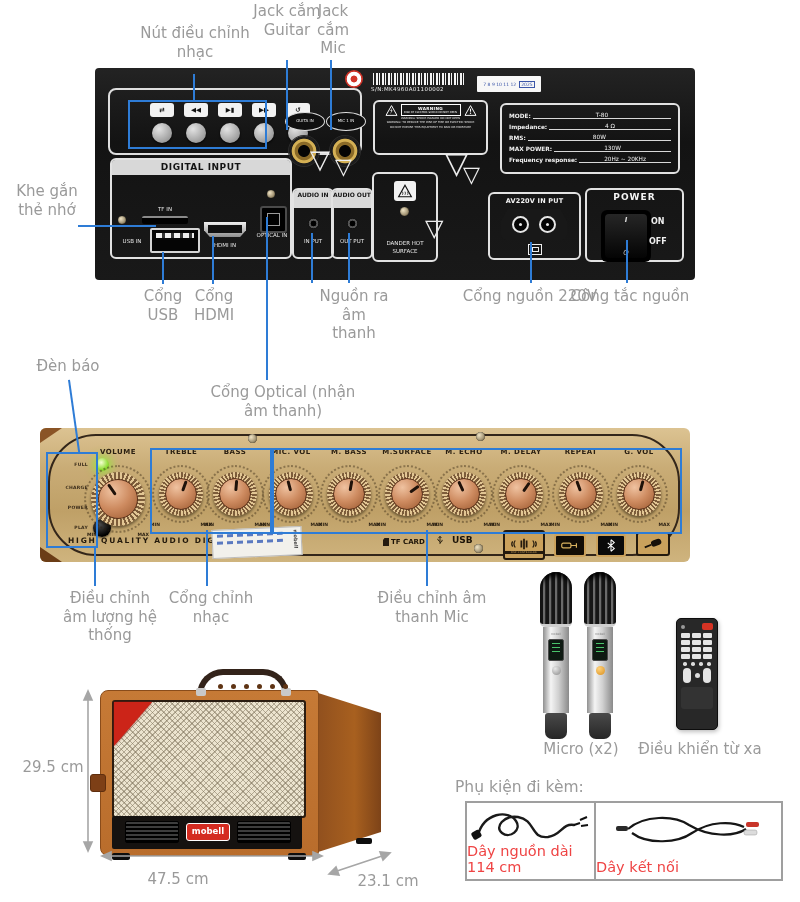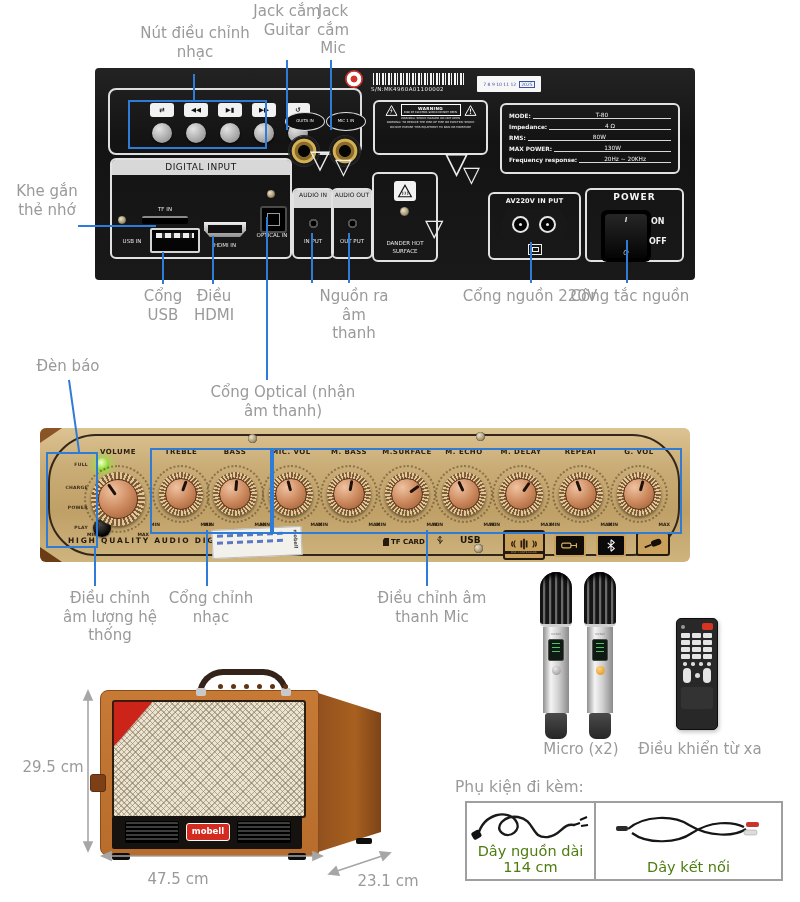--- a/index.html
+++ b/index.html
@@ -38,21 +38,21 @@
   #warncenter{border:1px solid #fff;width:58px;text-align:center;color:#fff;padding:1px 0;}
   #warncenter b{display:block;font-size:4.2px;letter-spacing:.3px;}
   #warncenter span{display:block;font-size:2.6px;line-height:1.25;}
   .wline{color:#e9e9e9;font-size:2.8px;text-align:center;line-height:1.5;}
   #specbox{left:405px;top:35px;width:172px;height:64px;padding:3px 2px 0;}
   .specrow{display:flex;align-items:flex-end;height:11px;margin:0 5px;}
   .sl{font-size:5.8px;color:#f1f1f1;font-weight:bold;white-space:nowrap;}
   .sv{flex:1;text-align:center;font-size:5.8px;color:#f1f1f1;border-bottom:1px solid #d8d8d8;margin-left:2px;}
   .tri{position:absolute;color:#ededed;line-height:1;}
   #digibox{left:15px;top:90px;width:178px;height:97px;}
-  .boxhdr{background:#d8d8d8;color:#141414;font-weight:normal;text-align:center;border-radius:3px 3px 0 0;}
+  .boxhdr{background:#d8d8d8;color:#141414;font-weight:bold;text-align:center;border-radius:3px 3px 0 0;}
   #digihdr{font-size:9px;height:15px;line-height:15px;letter-spacing:.5px;}
   .ptxt{position:absolute;color:#e6e6e6;font-size:5.5px;text-align:center;line-height:1.3;}
   #tfslot{position:absolute;left:30px;top:56px;width:46px;height:6px;background:#000;border-top:2px solid #8a8a8a;border-radius:2px;}
   #usbport{position:absolute;left:38px;top:68px;width:46px;height:21px;background:#050505;border:2px solid #d5d5d5;border-radius:2px;}
   #usbport i{position:absolute;left:4px;right:4px;top:3px;height:5px;background:repeating-linear-gradient(90deg,#eee 0 6px,#333 6px 9px);}
   #hdmiport{position:absolute;left:92px;top:62px;width:42px;height:15px;background:linear-gradient(180deg,#f0f0f0,#8f8f8f);
             clip-path:polygon(0 0,100% 0,100% 55%,86% 100%,14% 100%,0 55%);}
   #hdmiport i{position:absolute;left:4px;right:4px;top:3px;bottom:4px;background:#111;}
   #optport{position:absolute;left:148px;top:46px;width:23px;height:23px;background:#000;border:2px solid #4a4a4a;border-radius:3px;}
   #optport i{position:absolute;inset:5px;border:1px solid #9a9a9a;}
@@ -104,21 +104,21 @@
   .kmm{display:flex;justify-content:space-between;width:62px;margin:6px auto 0;font-size:4.5px;font-weight:bold;color:#2b2012;}
   .knob.big .kring{width:54px;height:54px;}
   .knob.big .kcap{inset:7px;}
   .knob.big .kptr{height:13px;transform-origin:50% 18px;}
   #striptxt{position:absolute;left:28px;top:108px;font-size:7.5px;font-weight:bold;letter-spacing:1.8px;color:#241a0c;}
   #fsticker{position:absolute;left:172px;top:100px;width:88px;height:27px;background:#f2f1ec;border:1px solid #bbb;transform:rotate(-2.5deg);overflow:hidden;}
   #fsticker i{display:block;height:3px;margin:4px 18px 0 4px;background:repeating-linear-gradient(90deg,#5a79c0 0 6px,transparent 6px 10px);}
   #fsticker b{position:absolute;right:2px;top:2px;font-size:5px;color:#444;writing-mode:vertical-rl;}
   #tfcard{position:absolute;left:343px;top:110px;display:flex;align-items:center;gap:2px;color:#1d1408;font-size:7px;font-weight:bold;}
   .tfic{display:inline-block;width:6px;height:8px;background:#241a0e;clip-path:polygon(0 25%,25% 0,100% 0,100% 100%,0 100%);}
-  #usbtxt{position:absolute;left:396px;top:107px;display:flex;align-items:center;gap:16px;color:#1d1408;font-size:9px;font-weight:bold;}
+  #usbtxt{position:absolute;left:396px;top:107px;display:flex;align-items:center;gap:8px;color:#1d1408;font-size:9px;font-weight:bold;}
   .badge{position:absolute;border-radius:3px;display:flex;flex-direction:column;align-items:center;justify-content:center;}
   #bdsp{left:463px;top:102px;width:38px;height:26px;background:#caa15c;border:2px solid #241a0e;}
   #bdsp .dsptxt{font-size:2.4px;background:#241a0e;color:#caa15c;width:100%;text-align:center;letter-spacing:.3px;}
   #baux{left:514px;top:106px;width:28px;height:19px;background:#120d06;border:2px solid #caa15c;}
   #bbt{left:556px;top:106px;width:26px;height:19px;background:#0a0a0a;border:2px solid #caa15c;}
   #bmic{left:596px;top:104px;width:30px;height:20px;background:#caa15c;border:2px solid #241a0e;}
   
   #sideface{left:315px;top:692px;width:66px;height:161px;background:linear-gradient(90deg,#8f4f1e,#a8601f 60%,#7d4318);
             clip-path:polygon(0 0,100% 13%,100% 87%,0 100%);}
   #frontface{left:100px;top:690px;width:217px;height:164px;background:linear-gradient(180deg,#c67a36,#b96d2c);
@@ -161,21 +161,21 @@
   #rdots i{width:3.5px;height:3.5px;border-radius:50%;background:#ddd;}
   #rpills{display:flex;justify-content:space-between;align-items:center;margin-top:2px;padding:0 2px;}
   .pill{width:8px;height:15px;background:#e5e5e5;border-radius:4px;}
   #rpills .cdot{width:5px;height:5px;border-radius:50%;background:#ddd;}
   #rpad{margin-top:4px;height:22px;background:#333;border-radius:3px;}
   
   #accbox{left:465px;top:801px;width:318px;height:80px;border:2px solid #9f9f9f;display:flex;box-sizing:border-box;}
   .acell{position:relative;}
   #acell1{width:127px;border-right:2px solid #9f9f9f;}
   #acell2{flex:1;}
-  .acetxt{position:absolute;left:0;right:0;bottom:3px;color:#4d7c0f;font-size:14.5px;line-height:1.15;text-align:center;}
+  .acetxt{position:absolute;left:0;right:0;bottom:3px;color:#ef4444;font-size:14.5px;line-height:1.15;text-align:left;}
 </style>
 </head>
 <body>
 
 <div id="canvas">
 
   <div id="rear">
     <div id="reddot" class="abs"></div>
     <div id="barcode" class="abs"></div>
     <div id="sn" class="abs">S/N:MK4960A01100002</div>
@@ -634,21 +634,21 @@
   <div class="bbox" style="left:272px;top:448px;width:406px;height:82px"></div>
   <div class="bl" style="left:94px;top:548px;width:2px;height:38px"></div>
   <div class="bl" style="left:206px;top:530px;width:2px;height:56px"></div>
   <div class="bl" style="left:426px;top:530px;width:2px;height:56px"></div>
 
   <div class="lbl" style="left:140px;top:24px;width:110px">Nút điều chỉnh nhạc</div>
   <div class="lbl" style="left:252px;top:2px;width:70px">Jack cắm Guitar</div>
   <div class="lbl" style="left:304px;top:2px;width:58px">Jack cắm Mic</div>
   <div class="lbl" style="left:16px;top:182px;width:62px">Khe gắn thẻ nhớ</div>
   <div class="lbl" style="left:133px;top:287px;width:60px">Cổng USB</div>
-  <div class="lbl" style="left:180px;top:287px;width:68px">Điều HDMI</div>
+  <div class="lbl" style="left:180px;top:287px;width:68px">Cổng HDMI</div>
   <div class="lbl" style="left:318px;top:287px;width:72px">Nguồn ra âm thanh</div>
   <div class="lbl" style="left:198px;top:383px;width:170px">Cổng Optical (nhận âm thanh)</div>
   <div class="lbl" style="left:462px;top:287px;width:136px">Cổng nguồn 220V</div>
   <div class="lbl" style="left:568px;top:287px;width:124px">Công tắc nguồn</div>
   <div class="lbl" style="left:28px;top:357px;width:80px">Đèn báo</div>
   <div class="lbl" style="left:58px;top:589px;width:104px">Điều chỉnh âm lượng hệ thống</div>
   <div class="lbl" style="left:158px;top:589px;width:106px">Cổng chỉnh nhạc</div>
   <div class="lbl" style="left:368px;top:589px;width:128px">Điều chỉnh âm thanh Mic</div>
   <div class="lbl" style="left:528px;top:740px;width:106px">Micro (x2)</div>
   <div class="lbl" style="left:630px;top:740px;width:140px">Điều khiển từ xa</div>

